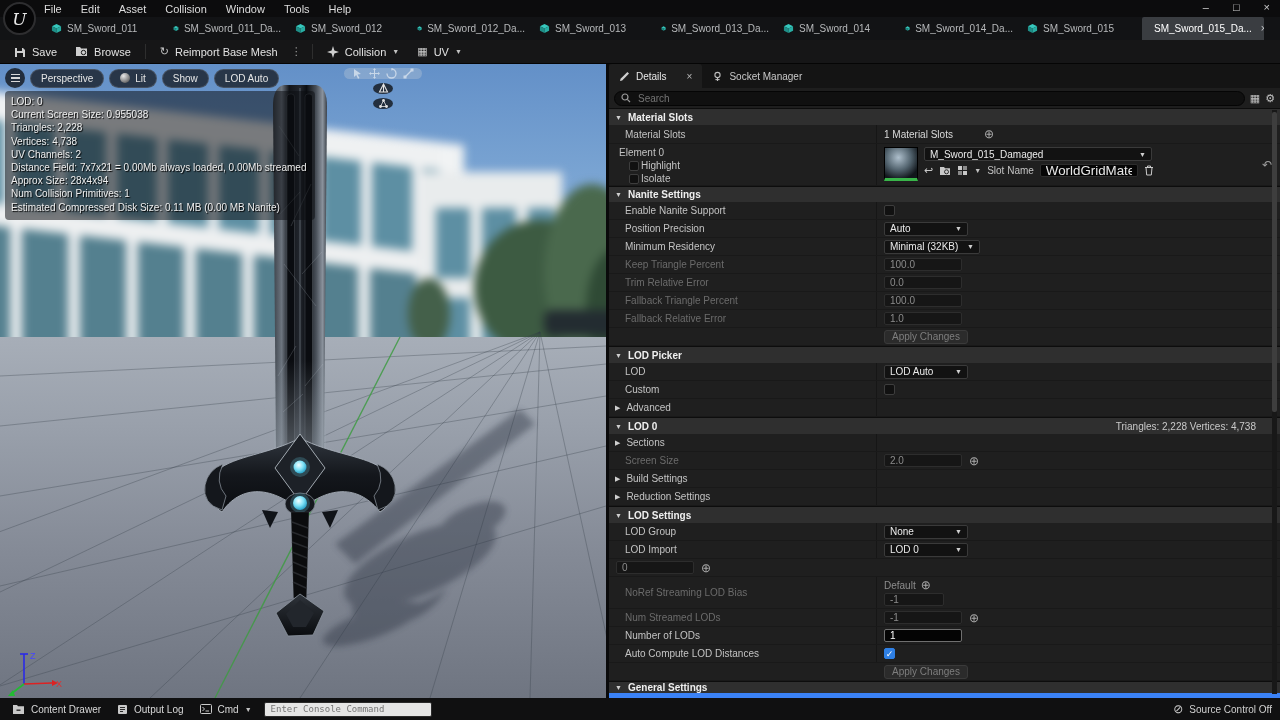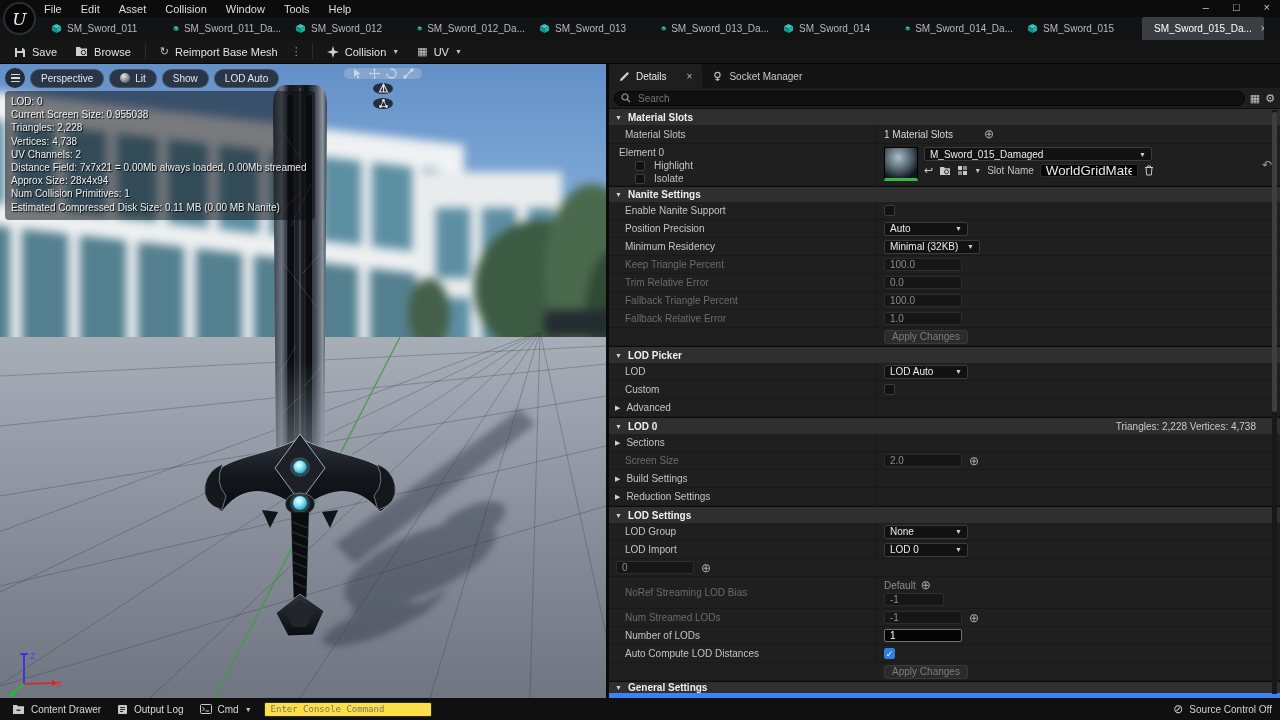--- a/index.html
+++ b/index.html
@@ -123,36 +123,36 @@
   .chk { width:11px; height:11px; background:#111; border:1px solid #3d3d3d; border-radius:2px;
          font-size:9px; line-height:10px; text-align:center; color:#fff; }
   .chk.sm { width:10px; height:10px; }
   .chk.on { background:#2e7fe4; border-color:#2e7fe4; }
   .plus { color:#a8a8a8; font-size:12px; line-height:1; }
   .applyrow { height:18px; display:flex; align-items:center; border-bottom:1px solid #191919; background:#1f1f1f; }
   .applybtn { margin-left:275px; width:84px; height:14px; background:#2b2b2b; border:1px solid #3a3a3a;
               border-radius:3px; color:#7e7e7e; display:flex; align-items:center; justify-content:center; }
   .elem { height:42px; display:flex; border-bottom:1px solid #191919; background:#1f1f1f; position:relative; }
   .elem-left { width:268px; border-right:1px solid #161616; padding:3px 0 0 10px; color:#c3c3c3; }
-  .elem-left .subchk { display:flex; align-items:center; gap:9px; margin:2px 0 0 16px; }
+  .elem-left .subchk { display:flex; align-items:center; gap:2px; margin:2px 0 0 10px; }
   .elem-right { flex:1; display:flex; gap:6px; padding:3px 0 0 7px; }
   .thumb { width:34px; height:34px; border:1px solid #000; border-bottom:3px solid #39b54a;
            background:radial-gradient(circle at 42% 32%, #aebfcc, #53646f 45%, #11161b 80%); }
   .matcol { display:flex; flex-direction:column; gap:3px; }
   .matrow2 { display:flex; align-items:center; gap:6px; color:#c3c3c3; }
   .micon { color:#c9c9c9; font-size:11px; line-height:1; }
   .undo { position:absolute; right:8px; top:14px; color:#9f9f9f; font-size:12px; }
   .dscroll { position:absolute; right:3px; top:46px; width:5px; height:584px; background:#181818; }
   .dthumb { position:absolute; top:2px; left:0; width:5px; height:300px; background:#3e3e3e; border-radius:2px; }
 
   
   .statusbar { position:absolute; bottom:0; left:0; right:0; height:22px; background:#101011;
                display:flex; align-items:center; gap:8px; padding:0 8px; font-size:10px; color:#d8d8d8; z-index:40; }
   .sbtn { display:flex; align-items:center; gap:6px; padding:0 4px; }
-  .console { width:168px; height:15px; background:#fde047; border:1px solid #2a2a2a; border-radius:2px;
+  .console { width:168px; height:15px; background:#e5e5e5; border:1px solid #2a2a2a; border-radius:2px;
              color:#6f6f6f; font-family:"DejaVu Sans Mono", monospace; font-size:9px; padding:0 6px; outline:0; }
   .sb-right { margin-left:auto; display:flex; align-items:center; gap:6px; color:#d0d0d0; }
 </style>
 </head>
 <body>
 
 <div class="titlebar">
   <div class="menus">
     <span>File</span>
     <span>Edit</span>

